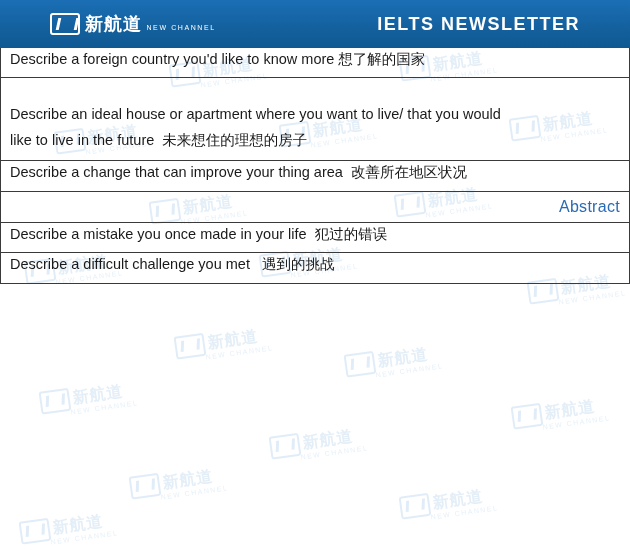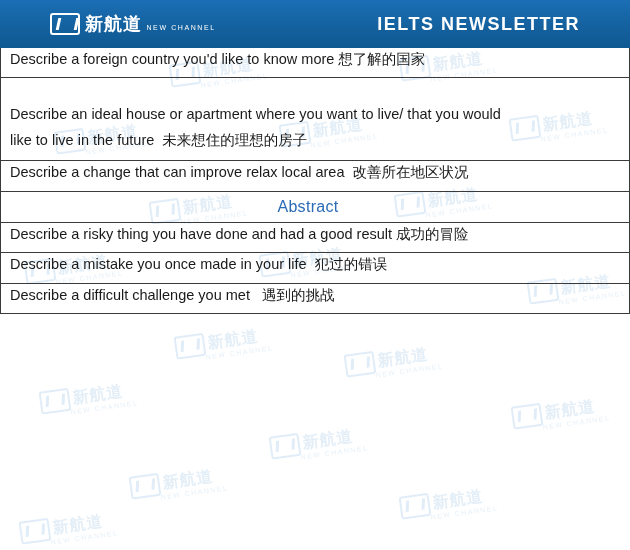--- a/index.html
+++ b/index.html
@@ -157,22 +157,22 @@
     font-size: 14.5px;
     color: #1a1a1a;
     line-height: 1.55;
     white-space: pre-wrap;
   }
   .row.tall .row-text {
     line-height: 1.75;
     margin-top: 24px;
   }
   .section-row {
-    text-align: center;
-    padding: 6px 23px 6px 9px;
+    text-align: right;
+    padding: 6px 9px 6px 9px;
   }
   .section-title {
     font-size: 16px;
     color: #2a6bb5;
     letter-spacing: 0.3px;
   }
 </style>
 </head>
 <body>
 
@@ -267,29 +267,26 @@
   <div class="table">
 
     <div class="row">
       <div class="row-text">Describe a foreign country you'd like to know more 想了解的国家</div>
     </div>
     <div class="row tall">
       <div class="row-text">Describe an ideal house or apartment where you want to live/ that you would
 like to live in the future  未来想住的理想的房子</div>
     </div>
     <div class="row">
-      <div class="row-text">Describe a change that can improve relax local area  改善所在地区状况</div>
+      <div class="row-text">Describe a change that can improve your thing area  改善所在地区状况</div>
     </div>
     <div class="row section-row">
       <div class="section-title">Abstract</div>
     </div>
     <div class="row">
-      <div class="row-text">Describe a risky thing you have done and had a good result 成功的冒险</div>
-    </div>
-    <div class="row">
       <div class="row-text">Describe a mistake you once made in your life  犯过的错误</div>
     </div>
     <div class="row">
       <div class="row-text">Describe a difficult challenge you met   遇到的挑战</div>
     </div>
 
   </div>
 </div>
 
 </body></html>

